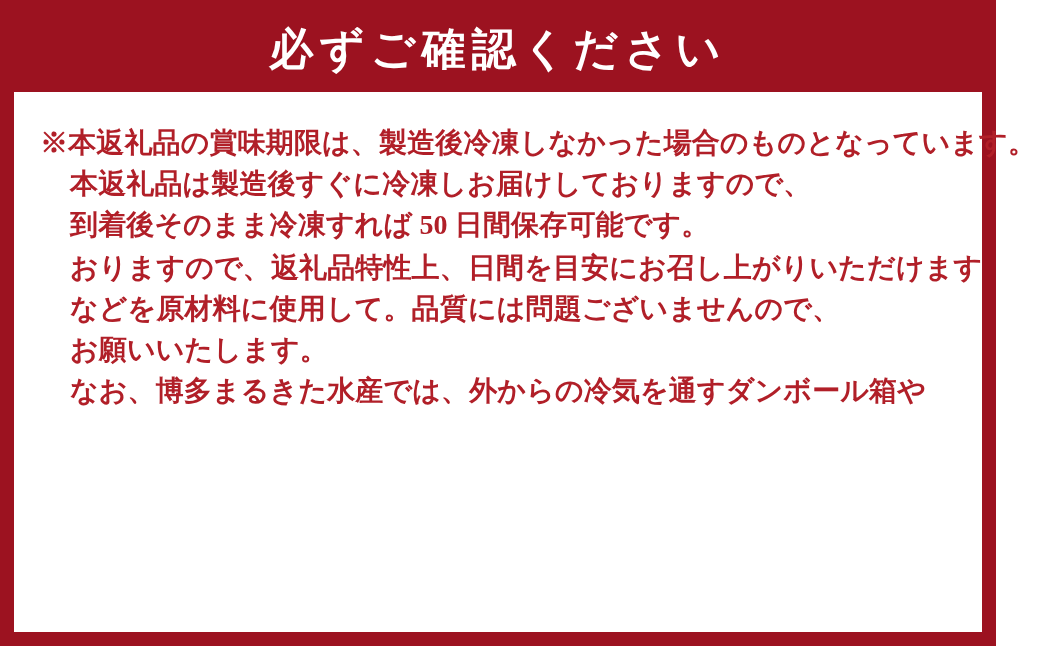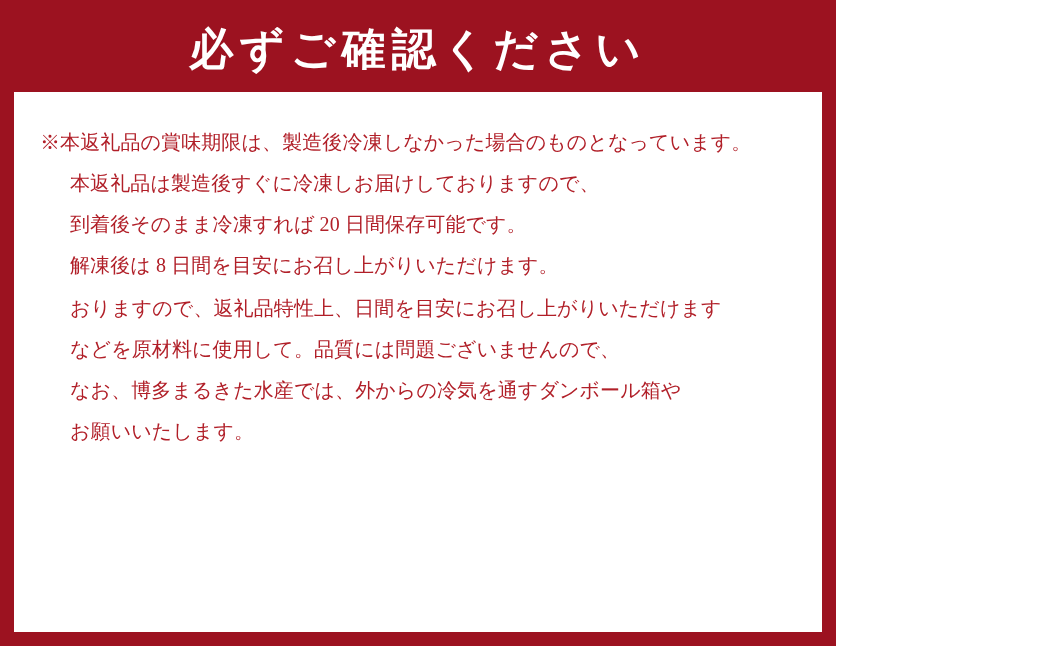--- a/index.html
+++ b/index.html
@@ -8,21 +8,21 @@
   }
   body {
     width: 1040px;
     height: 646px;
     background: #ffffff;
     font-family: "Liberation Serif", "DejaVu Serif", serif;
     overflow: hidden;
   }
   .notice-card {
     position: relative;
-    width: 836px;
+    width: 996px;
     height: 646px;
     box-sizing: border-box;
     border: 14px solid #9c1220;
     background: #ffffff;
   }
   .notice-header {
     box-sizing: border-box;
     width: 100%;
     height: 78px;
     background: #9c1220;
@@ -38,24 +38,25 @@
   }
   .notice-body {
     box-sizing: border-box;
     padding: 30px 26px 10px 26px;
     color: #b11f28;
   }
   .block {
     margin-bottom: 0;
   }
   .line {
-    font-size: 20px;
+    font-size: 28px;
     line-height: 41px;
     white-space: nowrap;
     letter-spacing: 0.005em;
+    font-weight: bold;
   }
   .line.marker {
     text-indent: 0;
   }
   .line.indent {
     padding-left: 30px;
   }
   .spacer-small {
     height: 2px;
   }
@@ -67,27 +68,26 @@
 
   <div class="notice-header">
     <span>必ずご確認ください</span>
   </div>
 
   <div class="notice-body">
 
     <div class="block">
       <div class="line marker">※本返礼品の賞味期限は、製造後冷凍しなかった場合のものとなっています。</div>
       <div class="line indent">本返礼品は製造後すぐに冷凍しお届けしておりますので、</div>
-      <div class="line indent">到着後そのまま冷凍すれば 20 日間保存可能です。</div>
-      <div class="line indent">解凍後は 8 日間を目安にお召し上がりいただけます。</div>
+      <div class="line indent">到着後そのまま冷凍すれば 50 日間保存可能です。</div>
     </div>
 
     <div class="spacer-small"></div>
 
     <div class="block">
       <div class="line indent">おりますので、返礼品特性上、日間を目安にお召し上がりいただけます</div>
       <div class="line indent">などを原材料に使用して。品質には問題ございませんので、</div>
+      <div class="line indent">お願いいたします。</div>
       <div class="line indent">なお、博多まるきた水産では、外からの冷気を通すダンボール箱や</div>
-      <div class="line indent">お願いいたします。</div>
     </div>
 
   </div>
 </div>
 
 </body></html>

